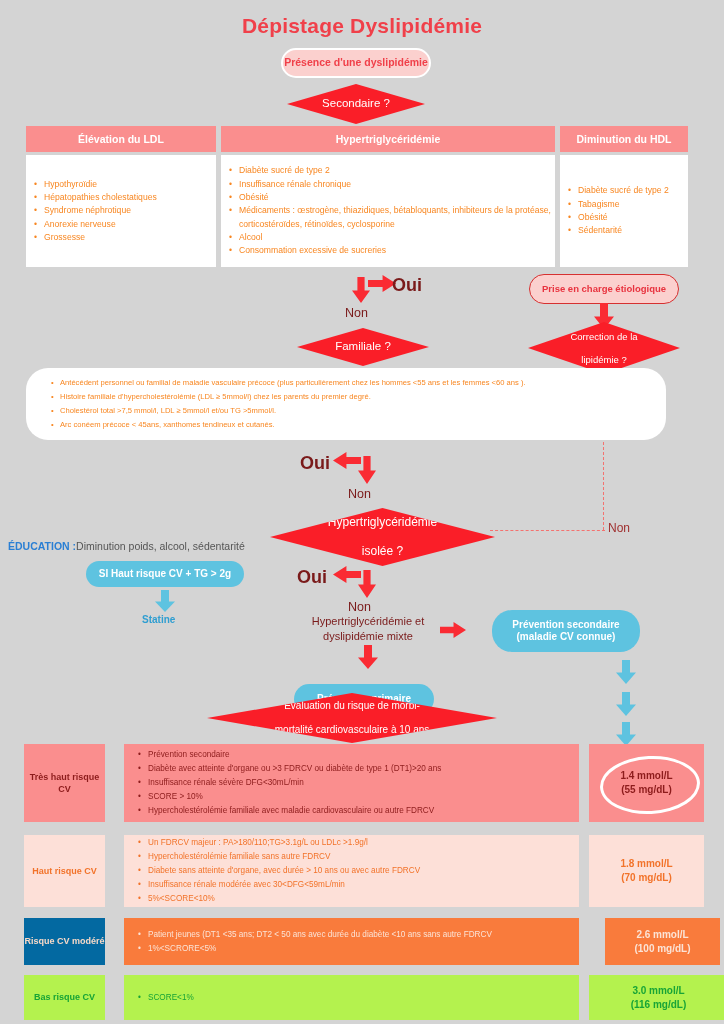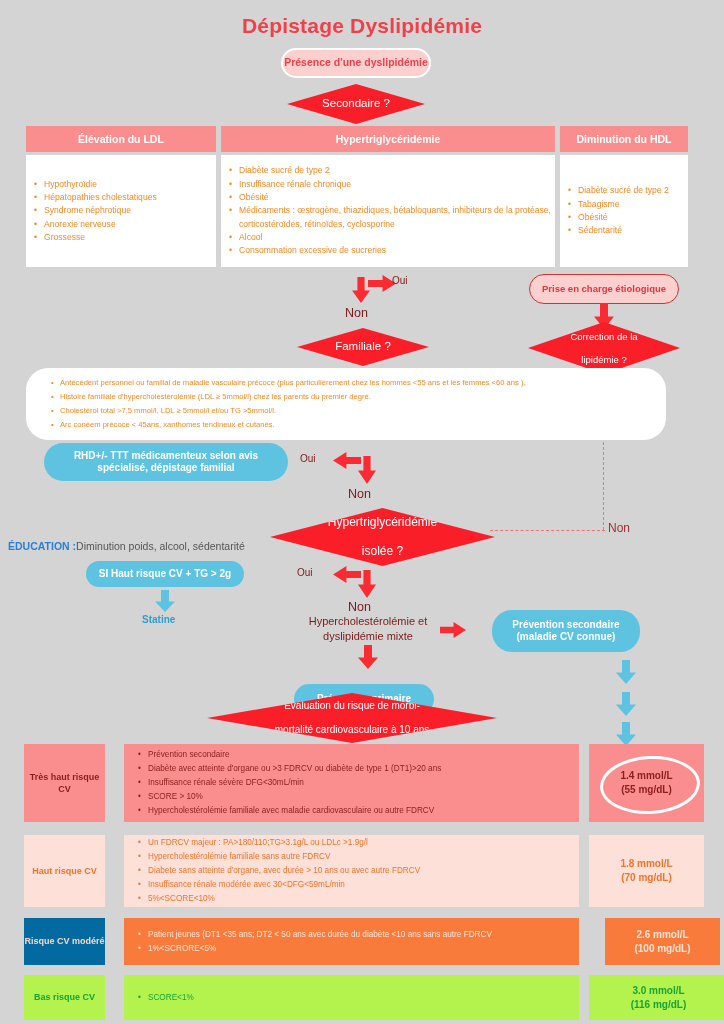--- a/index.html
+++ b/index.html
@@ -87,22 +87,22 @@
     clip-path: polygon(100% 30%, 48% 30%, 48% 0%, 0% 50%, 48% 100%, 48% 70%, 100% 70%);
   }
   .arrow-blue-down {
     background: #5ec3e0;
     clip-path: polygon(30% 0%, 70% 0%, 70% 52%, 100% 52%, 50% 100%, 0% 52%, 30% 52%);
   }
 
   
   .lbl-oui {
     color: #7a1a1a;
-    font-weight: normal;
-    font-size: 10px;
+    font-weight: bold;
+    font-size: 18px;
   }
   .lbl-non {
     color: #7a1a1a;
     font-size: 12.5px;
   }
   .lbl-non-thin {
     color: #a03030;
     font-size: 12px;
   }
 
@@ -316,26 +316,20 @@
 
   <div class="abs" id="criteria-box" style="left:26px; top:368px; width:640px; height:72px;">
     <ul>
       <li>Antécédent personnel ou familial de maladie vasculaire précoce (plus particulièrement chez les hommes &lt;55 ans et les femmes &lt;60 ans ).</li>
       <li>Histoire familiale d'hypercholestérolémie (LDL ≥ 5mmol/l) chez les parents du premier degré.</li>
       <li>Cholestérol total &gt;7,5 mmol/l, LDL ≥ 5mmol/l et/ou TG &gt;5mmol/l.</li>
       <li>Arc conéem précoce &lt; 45ans, xanthomes tendineux et cutanés.</li>
     </ul>
   </div>
 
-  <div class="abs pill pill-blue" style="left:44px; top:443px; width:244px; height:38px; border-radius:20px;">
-    <span>
-      <span>RHD+/- TTT médicamenteux selon avis</span><br>
-      <span>spécialisé, dépistage familial</span>
-    </span>
-  </div>
 
   <div class="abs lbl-oui" style="left:300px; top:453px;">Oui</div>
   <div class="abs arrow-red-left" style="left:333px; top:452px; width:28px; height:17px;"></div>
   <div class="abs arrow-red-down" style="left:358px; top:456px; width:18px; height:28px;"></div>
   <div class="abs lbl-non" style="left:348px; top:487px;">Non</div>
 
   <div class="abs diamond" style="left:270px; top:508px; width:225px; height:58px; font-size:12px;">
     <span>
       <span>Hypertriglycéridémie</span><br>
       <span>isolée ?</span>
@@ -351,21 +345,21 @@
   </div>
   <div class="abs arrow-blue-down" style="left:155px; top:590px; width:20px; height:22px;"></div>
   <div class="abs" id="statine" style="left:142px; top:614px;">Statine</div>
 
   <div class="abs lbl-oui" style="left:297px; top:567px;">Oui</div>
   <div class="abs arrow-red-left" style="left:333px; top:566px; width:28px; height:17px;"></div>
   <div class="abs arrow-red-down" style="left:358px; top:570px; width:18px; height:28px;"></div>
   <div class="abs lbl-non" style="left:348px; top:600px;">Non</div>
 
   <div class="abs" style="left:283px; top:614px; width:170px; text-align:center; color:#7a1a1a; font-size:11px; line-height:1.35;">
-    <span>Hypercholestérolémie et</span><br>
+    <span>Hypertriglycéridémie et</span><br>
     <span>dyslipidémie mixte</span>
   </div>
 
   <div class="abs arrow-red-right" style="left:440px; top:622px; width:26px; height:16px;"></div>
 
   <div class="abs pill pill-blue" style="left:492px; top:610px; width:148px; height:42px; border-radius:20px;">
     <span>
       <span>Prévention secondaire</span><br>
       <span>(maladie CV connue)</span>
     </span>

